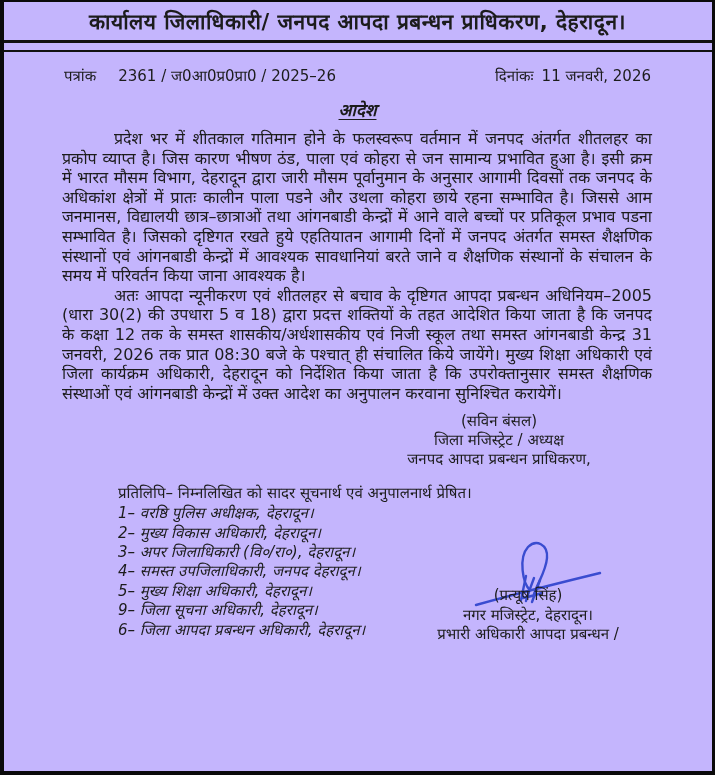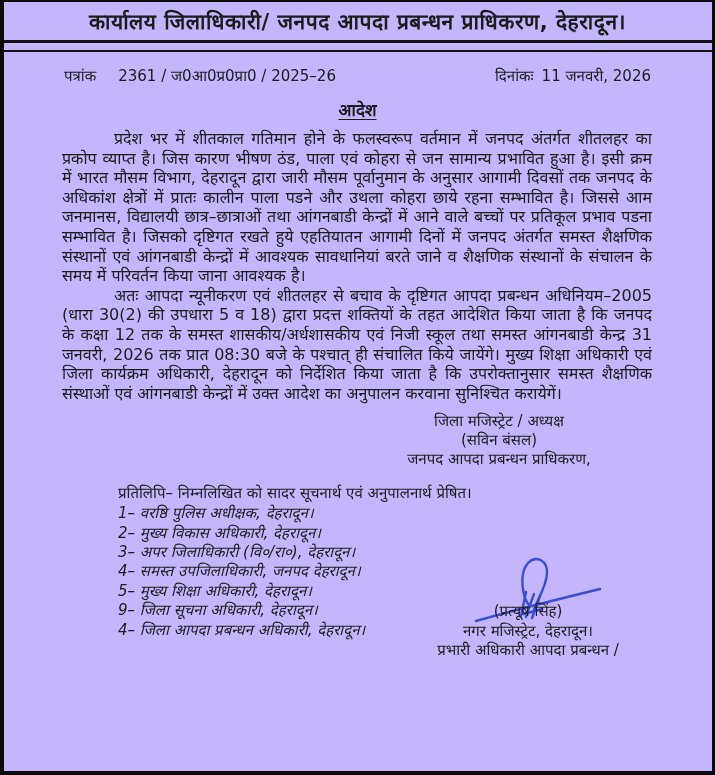--- a/index.html
+++ b/index.html
@@ -38,20 +38,21 @@
     padding:13px 64px 0 64px;
     font-size:15px;
   }
   .ref-left .ref-number{margin-left:22px;}
   .ref-right .ref-date{margin-left:8px;}
 
   .order-title{
     text-align:center;margin-top:13px;
     font-size:17px;font-weight:bold;text-decoration:underline;
     text-underline-offset:3px;
+    font-style:italic;
   }
 
   .bodytext{
     margin:8px 63px 0 62px;
     font-size:16px;line-height:19.6px;
     text-align:justify;
   }
   .bodytext p{margin:0;text-indent:52px;}
 
   .sig-block-1{
@@ -59,21 +60,21 @@
     text-align:center;font-size:15px;line-height:18.6px;
   }
   .sig-mark{margin-right:70px;}
 
   .copy-section{position:relative;margin:16px 0 0 118px;font-size:15px;}
   .copy-heading{line-height:19px;}
   .copy-list{margin-top:1px;}
   .copy-item{line-height:19.4px;font-style:italic;}
 
   .sig-block-2{
-    position:absolute;right:52px;top:118px;width:270px;
+    position:absolute;right:52px;top:102px;width:270px;
     text-align:center;font-size:15px;line-height:19.5px;
   }
   .scribble{
     position:absolute;left:75px;top:-48px;width:140px;height:78px;
     pointer-events:none;
   }
   .sig2-name{position:relative;z-index:2;}
 </style>
 </head>
 <body>
@@ -99,35 +100,35 @@
   </div>
 
   <div class="order-title">आदेश</div>
 
   <div class="bodytext">
     <p>प्रदेश भर में शीतकाल गतिमान होने के फलस्वरूप वर्तमान में जनपद अंतर्गत  शीतलहर का प्रकोप व्याप्त है। जिस कारण भीषण ठंड, पाला एवं कोहरा से जन सामान्य प्रभावित हुआ है। इसी क्रम में भारत मौसम विभाग, देहरादून द्वारा जारी मौसम पूर्वानुमान के अनुसार आगामी दिवसों तक जनपद के अधिकांश क्षेत्रों में प्रातः कालीन पाला पडने और उथला कोहरा छाये रहना सम्भावित है। जिससे आम जनमानस, विद्यालयी छात्र–छात्राओं तथा आंगनबाडी केन्द्रों में आने वाले बच्चों पर प्रतिकूल प्रभाव पडना सम्भावित है। जिसको दृष्टिगत रखते हुये एहतियातन आगामी दिनों में जनपद अंतर्गत समस्त शैक्षणिक संस्थानों एवं आंगनबाडी केन्द्रों में आवश्यक सावधानियां बरते जाने  व शैक्षणिक संस्थानों के संचालन के समय में परिवर्तन किया जाना आवश्यक है।</p>
     <p>अतः आपदा न्यूनीकरण एवं शीतलहर से बचाव के दृष्टिगत आपदा प्रबन्धन अधिनियम–2005 (धारा 30(2) की उपधारा 5 व 18)  द्वारा प्रदत्त शक्तियों के तहत आदेशित किया जाता है कि जनपद के कक्षा 12 तक के समस्त शासकीय/अर्धशासकीय एवं निजी स्कूल तथा समस्त आंगनबाडी केन्द्र 31 जनवरी, 2026 तक प्रात 08:30 बजे के पश्चात् ही संचालित किये जायेंगे। मुख्य शिक्षा अधिकारी एवं जिला कार्यक्रम अधिकारी, देहरादून को निर्देशित किया जाता है कि उपरोक्तानुसार समस्त शैक्षणिक संस्थाओं एवं आंगनबाडी केन्द्रों में उक्त आदेश का अनुपालन करवाना सुनिश्चित करायेगें।</p>
   </div>
 
   <div class="sig-block-1">
+    <div>(सविन बंसल)</div>
     <div>जिला मजिस्ट्रेट / अध्यक्ष</div>
-    <div>(सविन बंसल)</div>
     <div>जनपद आपदा प्रबन्धन प्राधिकरण,</div>
   </div>
 
   <div class="copy-section">
     <div class="copy-heading">प्रतिलिपि– निम्नलिखित को सादर सूचनार्थ एवं अनुपालनार्थ प्रेषित।</div>
     <div class="copy-list">
       <div class="copy-item">1– वरष्ठि पुलिस अधीक्षक, देहरादून।</div>
       <div class="copy-item">2– मुख्य विकास अधिकारी, देहरादून।</div>
       <div class="copy-item">3– अपर जिलाधिकारी (वि०/रा०), देहरादून।</div>
       <div class="copy-item">4– समस्त उपजिलाधिकारी, जनपद देहरादून।</div>
       <div class="copy-item">5– मुख्य शिक्षा अधिकारी, देहरादून।</div>
       <div class="copy-item">9– जिला सूचना अधिकारी, देहरादून।</div>
-      <div class="copy-item">4– जिला आपदा प्रबन्धन अधिकारी, देहरादून।</div>
+      <div class="copy-item">6– जिला आपदा प्रबन्धन अधिकारी, देहरादून।</div>
     </div>
 
     <div class="sig-block-2">
       <svg class="scribble" viewBox="0 0 140 78">
         <g fill="none" stroke="#3a4cd0" stroke-width="2.4" stroke-linecap="round">
           <path d="M62,52 C55,46 50,20 60,9 C68,1 80,6 79,20 C78,33 70,44 66,56"></path>
           <path d="M58,38 L53,62"></path>
           <path d="M66,40 C63,48 60,56 58,63"></path>
           <path d="M72,42 L64,64"></path>
           <path d="M8,67 C40,58 95,44 132,35"></path>

